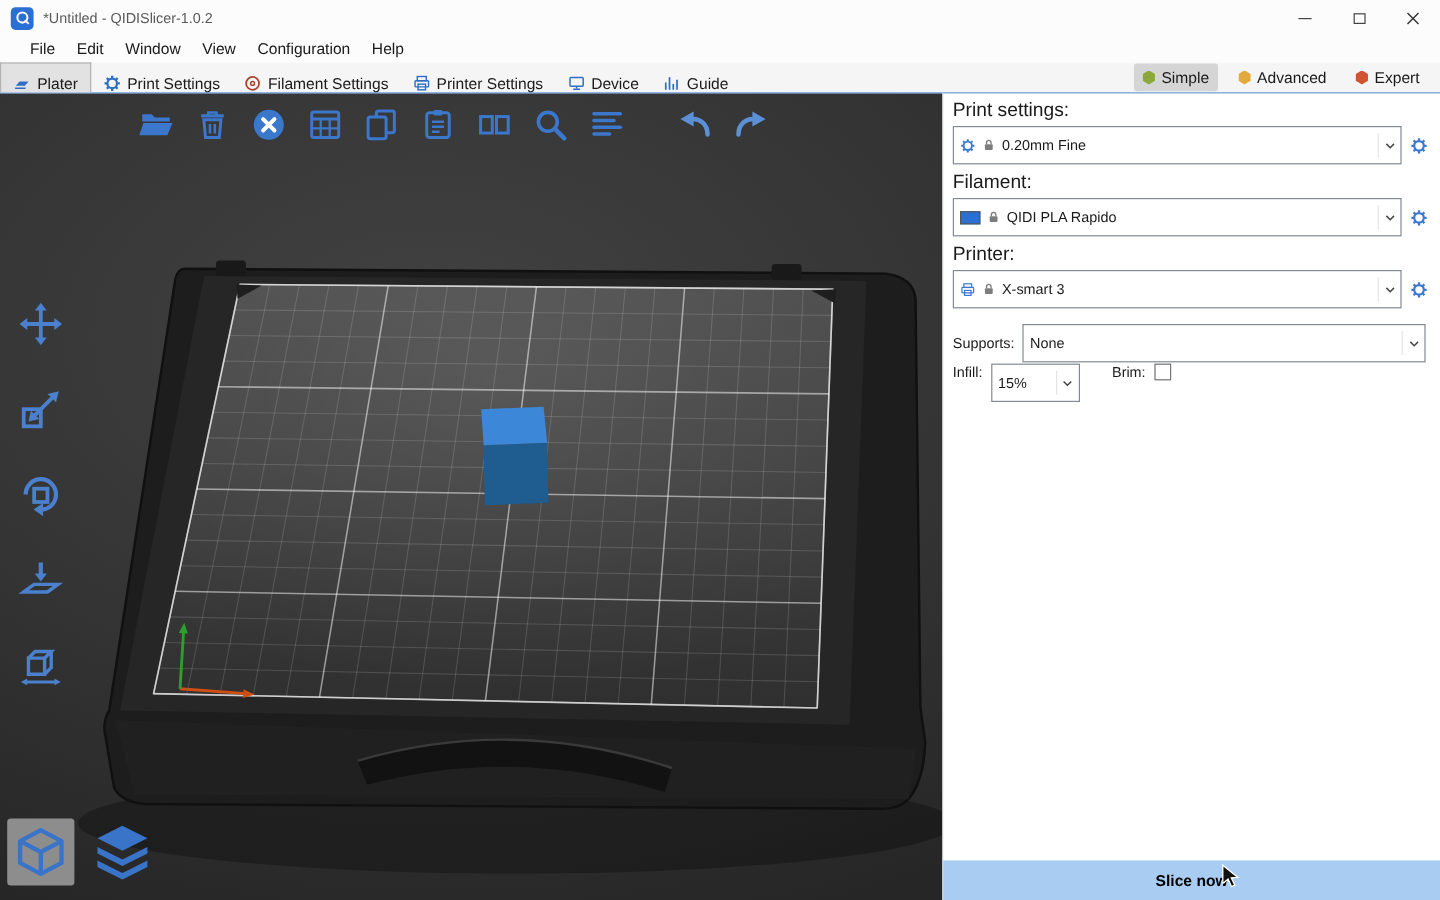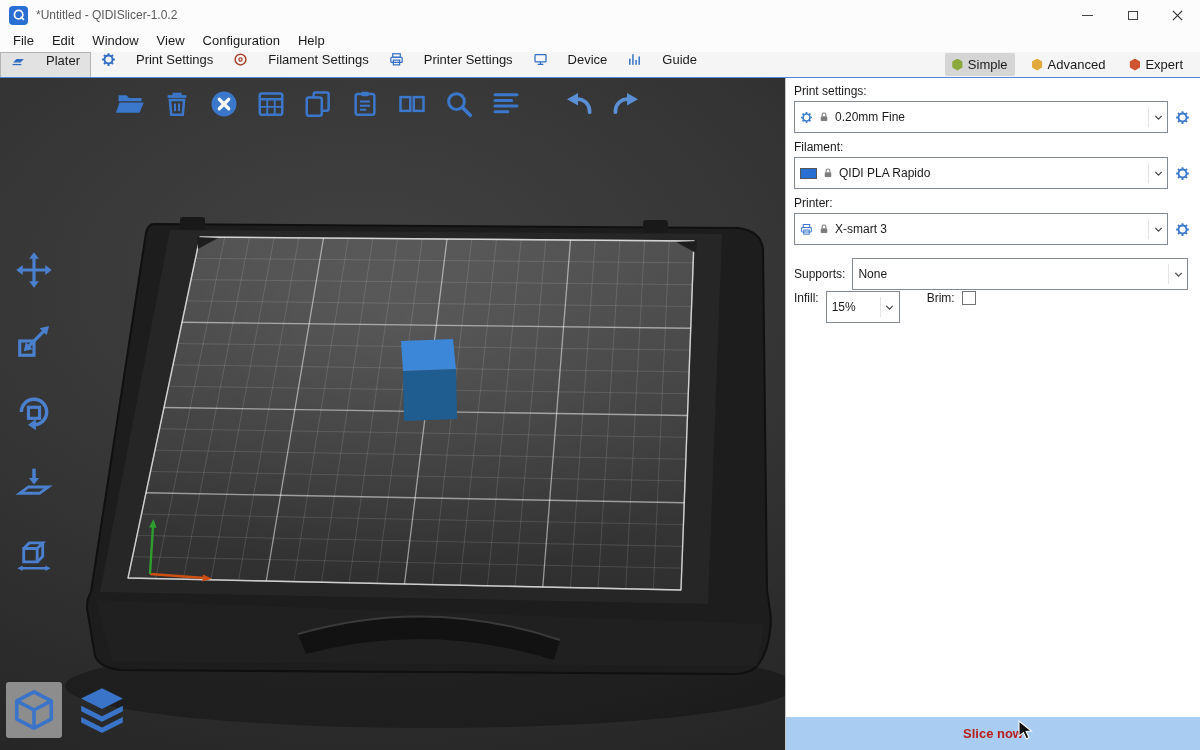--- a/index.html
+++ b/index.html
@@ -10,26 +10,26 @@
 
 .titlebar{position:absolute;left:0;top:0;width:1200px;height:30px;background:#fcfcfc;display:flex;align-items:center}
 .logo{width:19px;height:19px;border-radius:4px;background:#2a6fd4;margin:0 8px 0 9px;display:flex;align-items:center;justify-content:center;flex:none}
 .title-text{font-size:12px;color:#5a5a5a}
 .win-controls{margin-left:auto;display:flex;height:30px}
 .win-btn{width:45px;height:30px;display:flex;align-items:center;justify-content:center}
 .glyph-min{width:11px;height:1px;background:#444}
 .glyph-max{width:10px;height:9px;border:1px solid #444}
 
 
-.menubar{position:absolute;left:0;top:30px;width:1200px;height:22px;background:#fcfcfc;display:flex;padding-left:4px}
+.menubar{position:absolute;left:0;top:30px;width:1200px;height:22px;background:#fcfcfc;display:flex;padding-left:16px}
 .menu-item{padding:0 9px;font-size:13px;line-height:22px}
 
 
 .tabbar{position:absolute;left:0;top:52px;width:1200px;height:26px;background:#f5f5f5;display:flex;align-items:stretch;border-bottom:1px solid #4a8ad6}
-.tab{display:flex;align-items:flex-start;gap:20px;padding:0 10px;font-size:13px}
+.tab{display:flex;align-items:flex-end;gap:5px;padding:0 10px;font-size:13px}
 .tab .ticn{display:flex;color:#2f6ec4}
 .tab .ticn.red{color:#a8432e}
 .tab .ticn svg{width:15px;height:15px}
 .tab.active{background:#e2e2e2;border-left:1px solid #b4b4b4;border-right:1px solid #b4b4b4;border-top:1px solid #b4b4b4}
 .modes{margin-left:auto;display:flex;align-items:center;gap:10px;padding-right:10px}
 .mode{display:flex;align-items:center;gap:5px;font-size:13px;padding:4px 7px;border-radius:2px}
 .mode.active{background:#d5d5d5}
 .hex{width:11px;height:12px;clip-path:polygon(50% 0,96% 26%,96% 74%,50% 100%,4% 74%,4% 26%);flex:none;background:#888}
 
 
@@ -44,41 +44,41 @@
 .lico{width:48px;height:48px;display:flex;align-items:center;justify-content:center}
 .lico svg{width:38px;height:38px}
 .viewmodes{position:absolute;left:6px;bottom:12px;display:flex;align-items:flex-end;gap:12px;color:#3a74c8}
 .vbtn{width:56px;height:56px;display:flex;align-items:center;justify-content:center;border-radius:3px}
 .vbtn.active{background:#8d8d8d}
 .vbtn svg{width:46px;height:46px}
 .vbtn.prev svg{width:50px;height:50px}
 
 
 .sidebar{position:absolute;left:785px;top:78px;width:415px;height:672px;background:#fff;border-left:1px solid #c6c6c6;padding:3px 8px 0 8px}
-.side-label{font-size:12px;margin:3px 0 3px}
+.side-label{font-size:16px;margin:3px 0 3px}
 .mt-lg{margin-top:7px}
 .combo-row{display:flex;align-items:center;gap:4px}
 .combo{flex:1;height:32px;border:1px solid #848a93;background:#fff;display:flex;align-items:center;gap:5px;padding-left:5px;font-size:12px;min-width:0}
 .ctext{white-space:nowrap;overflow:hidden}
 .cico{display:flex;flex:none}
 .cico.accent{color:#3d7acc}.cico.accent svg{width:13px;height:13px}
 .cico.lock{color:#7d7d7d}.cico.lock svg{width:12px;height:12px}
 .cico.pico{color:#3d7acc}.cico.pico svg{width:13px;height:13px}
 .swatch{width:17px;height:11px;border:1px solid #555;flex:none;background:#2a6fd4}
 .carrow{margin-left:auto;width:19px;height:20px;display:flex;align-items:center;justify-content:center;border-left:1px solid #e4e4e4;flex:none}
 .gear-btn{width:20px;height:20px;color:#3d7acc;display:flex;align-items:center;justify-content:center;flex:none}
 .gear-btn svg{width:15px;height:15px}
 .row-inline{display:flex;align-items:center;margin-top:13px}
 .row-inline .lbl{flex:none;margin-right:7px}
 .supports-combo{margin-right:4px}
 .row-infill{display:flex;align-items:flex-start;margin-top:1px}
 .infill-combo{flex:none;width:74px}
 .brim-lbl{margin-left:27px;margin-right:7px}
 .checkbox{width:14px;height:14px;border:1px solid #737373;background:#fff;flex:none}
-.slice-btn{position:absolute;left:0;bottom:0;width:100%;height:33px;border:none;background:#a9cdf2;font-family:inherit;font-size:13px;font-weight:bold;color:#b91c1c}
+.slice-btn{position:absolute;left:0;bottom:0;width:100%;height:33px;border:none;background:#a9cdf2;font-family:inherit;font-size:13px;font-weight:bold;color:#000000}
 .cursor{position:absolute;left:1018px;top:720px;z-index:50}
 </style>
 </head>
 <body>
 
 <svg width="0" height="0" style="position:absolute" xmlns="http://www.w3.org/2000/svg">
 <defs>
   <g id="i-gear" stroke="currentColor" fill="none">
     <path d="M19 12 H22.2 M16.95 16.95 L19.2 19.2 M12 19 V22.2 M7.05 16.95 L4.8 19.2 M5 12 H1.8 M7.05 7.05 L4.8 4.8 M12 5 V1.8 M16.95 7.05 L19.2 4.8" stroke-width="3.1"></path>
     <circle cx="12" cy="12" r="6.4" stroke-width="3"></circle>

